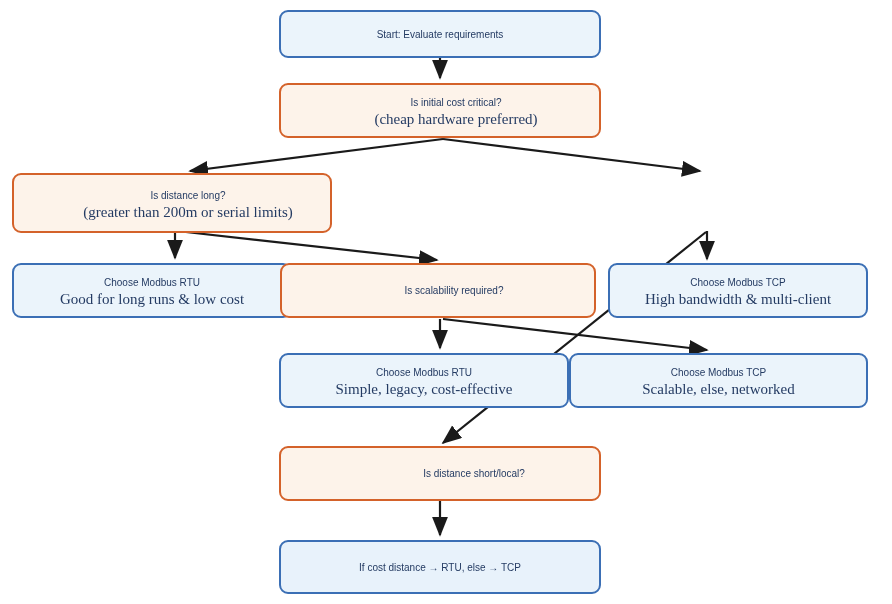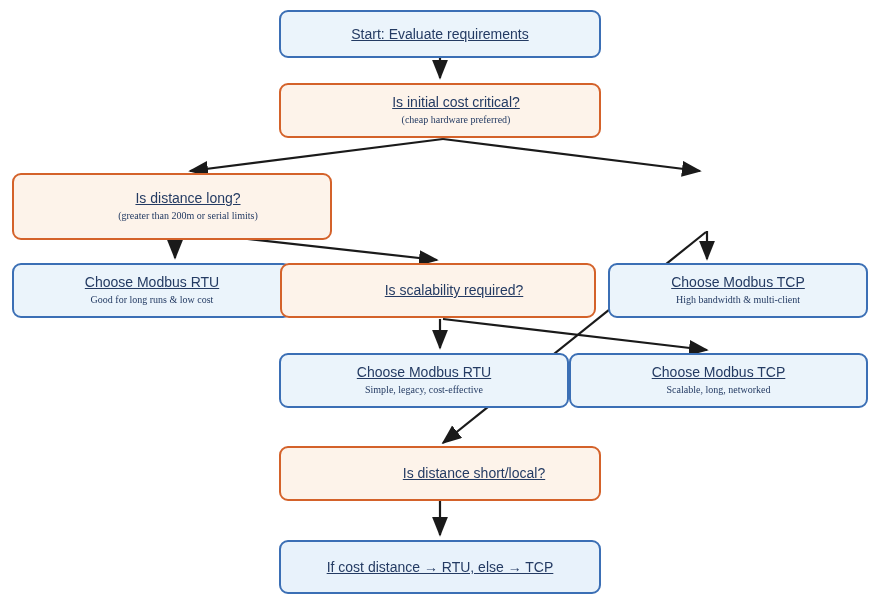--- a/index.html
+++ b/index.html
@@ -43,30 +43,29 @@
   .node.terminal {
     border: 2px solid #3b6fb5;
     background: #ebf4fb;
   }
   .node.result {
     border: 2px solid #3b6fb5;
     background: #e8f2fb;
   }
   .node-title {
     font-family: "Liberation Sans", sans-serif;
-    font-size: 14px;
+    font-size: 10px;
     color: #243b63;
     line-height: 17px;
     text-align: right;
     white-space: nowrap;
-    text-decoration: underline;
   }
   .node-sub {
     font-family: "Liberation Serif", serif;
-    font-size: 10px;
+    font-size: 15px;
     color: #243b63;
     line-height: 15px;
     white-space: nowrap;
     margin-top: 1px;
   }
   .node.has-sub .node-title { margin-bottom: 0px; }
 </style>
 </head>
 <body>
 
@@ -94,21 +93,21 @@
 
   <div class="node terminal" style="left: 279px; top: 10px; width: 322px; height: 48px; border-color: rgb(59, 111, 181); background: rgb(235, 244, 251);">
     <div class="node-title" style="color: rgb(36, 59, 99);">Start: Evaluate requirements</div>
   </div>
 
   <div class="node decision has-sub" style="left: 279px; top: 83px; width: 322px; height: 55px; border-color: rgb(212, 98, 42); background: rgb(253, 243, 234);">
     <div class="node-title" style="color: rgb(36, 59, 99);">Is initial cost critical?</div>
     <div class="node-sub" style="color: rgb(36, 59, 99);">(cheap hardware preferred)</div>
   </div>
 
-  <div class="node decision has-sub" style="left: 12px; top: 173px; width: 320px; height: 67px; border-color: rgb(212, 98, 42); background: rgb(253, 243, 234);">
+  <div class="node decision has-sub" style="left: 12px; top: 173px; width: 320px; height: 60px; border-color: rgb(212, 98, 42); background: rgb(253, 243, 234);">
     <div class="node-title" style="color: rgb(36, 59, 99);">Is distance long?</div>
     <div class="node-sub" style="color: rgb(36, 59, 99);">(greater than 200m or serial limits)</div>
   </div>
 
 
   <div class="node terminal has-sub" style="left: 12px; top: 263px; width: 280px; height: 55px; border-color: rgb(59, 111, 181); background: rgb(235, 244, 251);">
     <div class="node-title" style="color: rgb(36, 59, 99);">Choose Modbus RTU</div>
     <div class="node-sub" style="color: rgb(36, 59, 99);">Good for long runs &amp; low cost</div>
   </div>
 
@@ -121,21 +120,21 @@
     <div class="node-sub" style="color: rgb(36, 59, 99);">High bandwidth &amp; multi-client</div>
   </div>
 
   <div class="node terminal has-sub" style="left: 279px; top: 353px; width: 290px; height: 55px; border-color: rgb(59, 111, 181); background: rgb(235, 244, 251);">
     <div class="node-title" style="color: rgb(36, 59, 99);">Choose Modbus RTU</div>
     <div class="node-sub" style="color: rgb(36, 59, 99);">Simple, legacy, cost-effective</div>
   </div>
 
   <div class="node terminal has-sub" style="left: 569px; top: 353px; width: 299px; height: 55px; border-color: rgb(59, 111, 181); background: rgb(235, 244, 251);">
     <div class="node-title" style="color: rgb(36, 59, 99);">Choose Modbus TCP</div>
-    <div class="node-sub" style="color: rgb(36, 59, 99);">Scalable, long, networked</div>
+    <div class="node-sub" style="color: rgb(36, 59, 99);">Scalable, else, networked</div>
   </div>
 
   <div class="node decision" style="left: 279px; top: 446px; width: 322px; height: 55px; border-color: rgb(212, 98, 42); background: rgb(253, 243, 234);">
     <div class="node-title" style="color: rgb(36, 59, 99); margin-left: 36px;">Is distance short/local?</div>
   </div>
 
   <div class="node result" style="left: 279px; top: 540px; width: 322px; height: 54px; border-color: rgb(59, 111, 181); background: rgb(232, 242, 251);">
     <div class="node-title" style="color: rgb(36, 59, 99);">If cost distance → RTU, else → TCP</div>
   </div>
 

